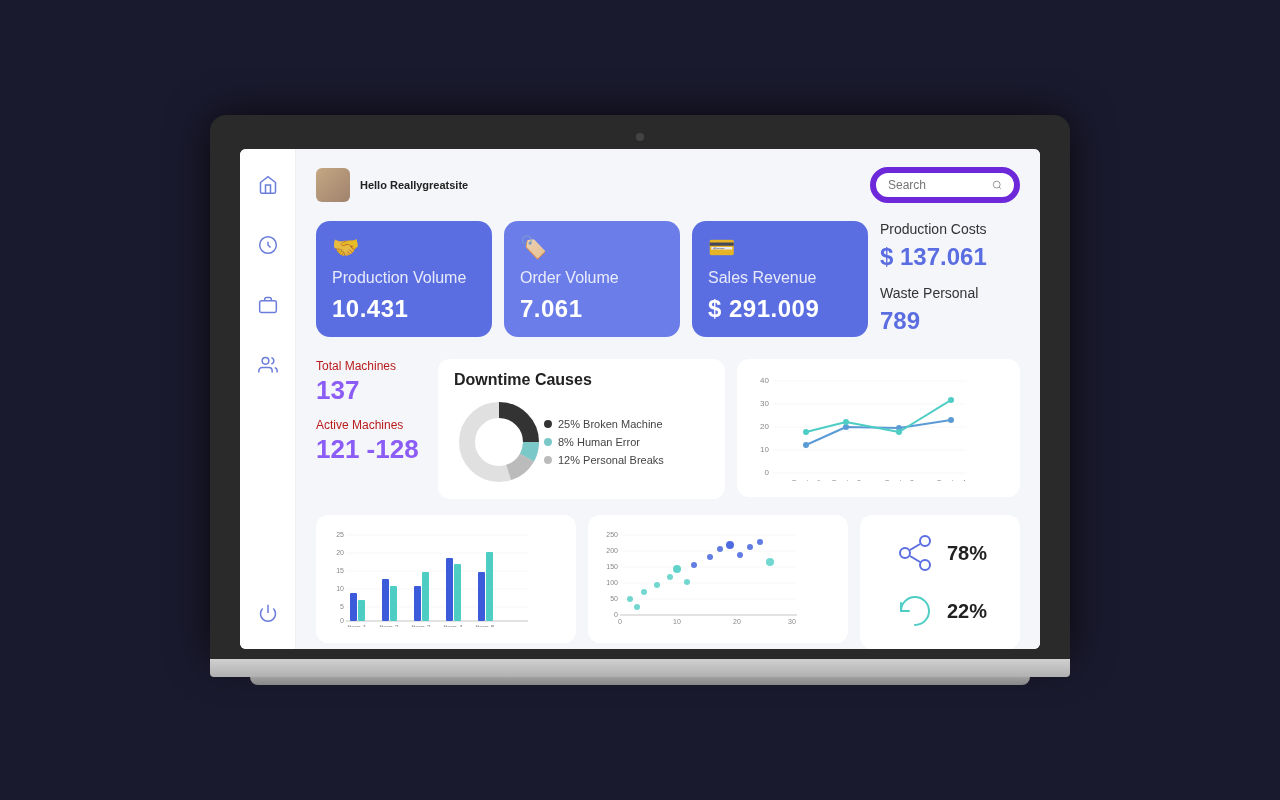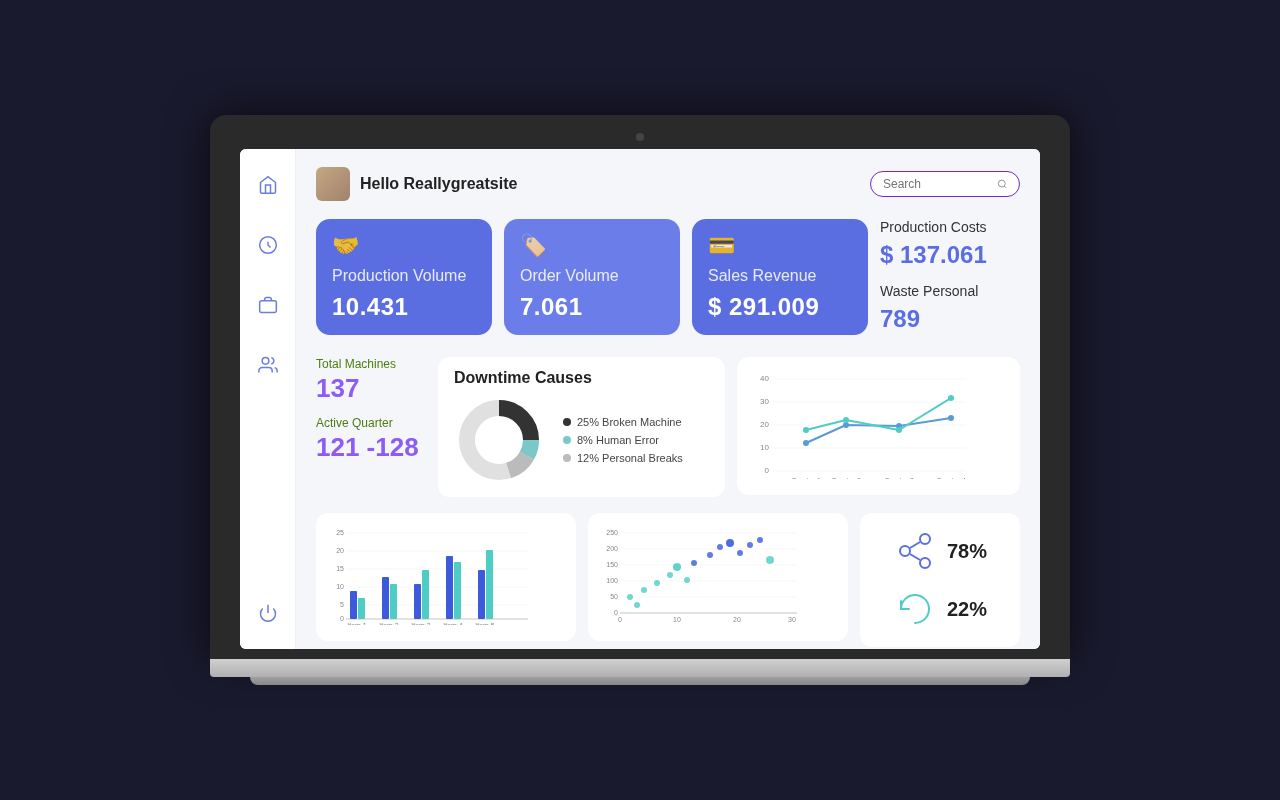--- a/index.html
+++ b/index.html
@@ -112,30 +112,30 @@
       justify-content: center;
     }
 
     .avatar-img {
       width: 100%;
       height: 100%;
       background: linear-gradient(135deg, #c4a882, #a0826d);
     }
 
     .hello-text {
-      font-size: 16px;
+      font-size: 11px;
       font-weight: 600;
       color: #222;
     }
 
     .search-box {
       display: flex;
       align-items: center;
       background: #fff;
-      border: 1px solid #6d28d9;
+      border: 6px solid #6d28d9;
       border-radius: 20px;
       padding: 5px 12px;
       gap: 6px;
       width: 150px;
     }
 
     .search-input {
       border: none;
       outline: none;
       font-size: 12px;
@@ -209,21 +209,21 @@
       margin-bottom: 16px;
       align-items: flex-start;
     }
 
     .machine-stats {
       min-width: 110px;
     }
 
     .machine-label {
       font-size: 12px;
-      color: #4d7c0f;
+      color: #b91c1c;
       font-weight: 500;
       margin-bottom: 2px;
     }
 
     .machine-value {
       font-size: 26px;
       font-weight: 700;
       color: #8b5cf6;
       margin-bottom: 12px;
     }
@@ -415,28 +415,28 @@
             <div class="side-stat-label">Waste Personal</div>
             <div class="side-stat-value">789</div>
           </div>
         </div>
 
         <div class="middle-row">
 
           <div class="machine-stats">
             <div class="machine-label">Total Machines</div>
             <div class="machine-value">137</div>
-            <div class="machine-label">Active Quarter</div>
+            <div class="machine-label">Active Machines</div>
             <div class="machine-value">121 -128</div>
           </div>
 
           <div class="donut-section">
             <div style="flex:1">
               <div class="donut-title">Downtime Causes</div>
-              <div style="display:flex;align-items:center;gap:19px;">
+              <div style="display:flex;align-items:center;gap:0;">
                 <div class="donut-container">
                   <svg width="90" height="90" viewBox="0 0 90 90">
 
                     <circle cx="45" cy="45" r="32" fill="none" stroke="#e0e0e0" stroke-width="16"></circle>
 
                     <circle cx="45" cy="45" r="32" fill="none" stroke="#333" stroke-width="16" stroke-dasharray="50.3 150.8" stroke-dashoffset="0" transform="rotate(-90 45 45)"></circle>
 
                     <circle cx="45" cy="45" r="32" fill="none" stroke="#7bc8c8" stroke-width="16" stroke-dasharray="16.1 184.9" stroke-dashoffset="-50.3" transform="rotate(-90 45 45)"></circle>
 
                     <circle cx="45" cy="45" r="32" fill="none" stroke="#bbb" stroke-width="16" stroke-dasharray="24.1 176.9" stroke-dashoffset="-66.4" transform="rotate(-90 45 45)"></circle>

